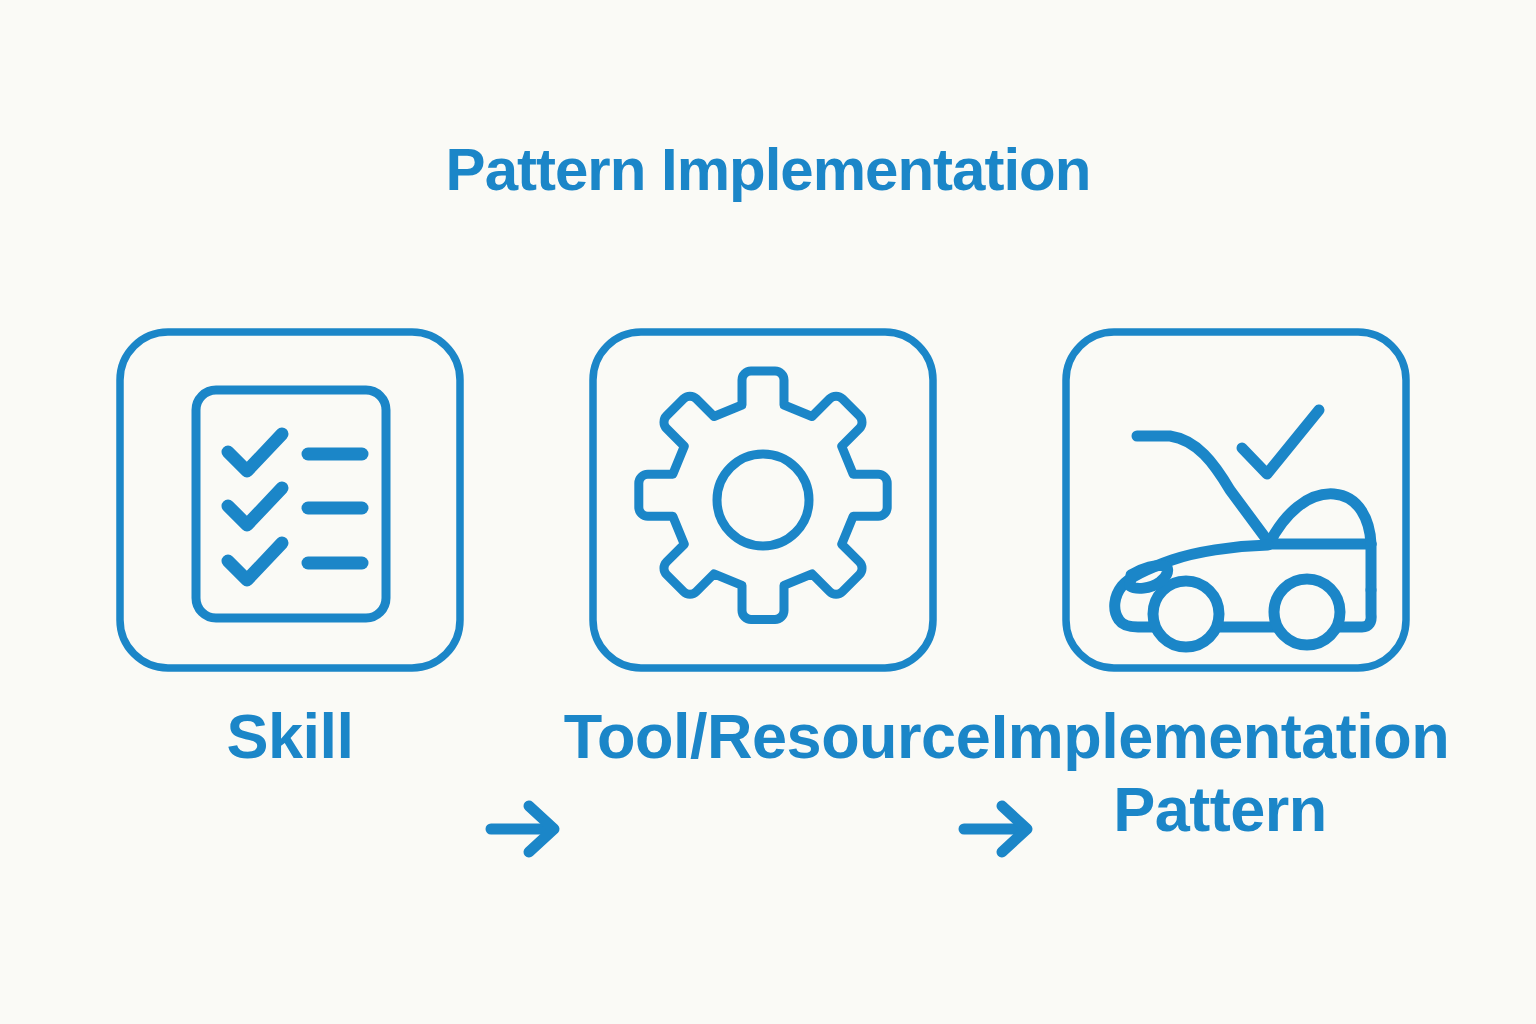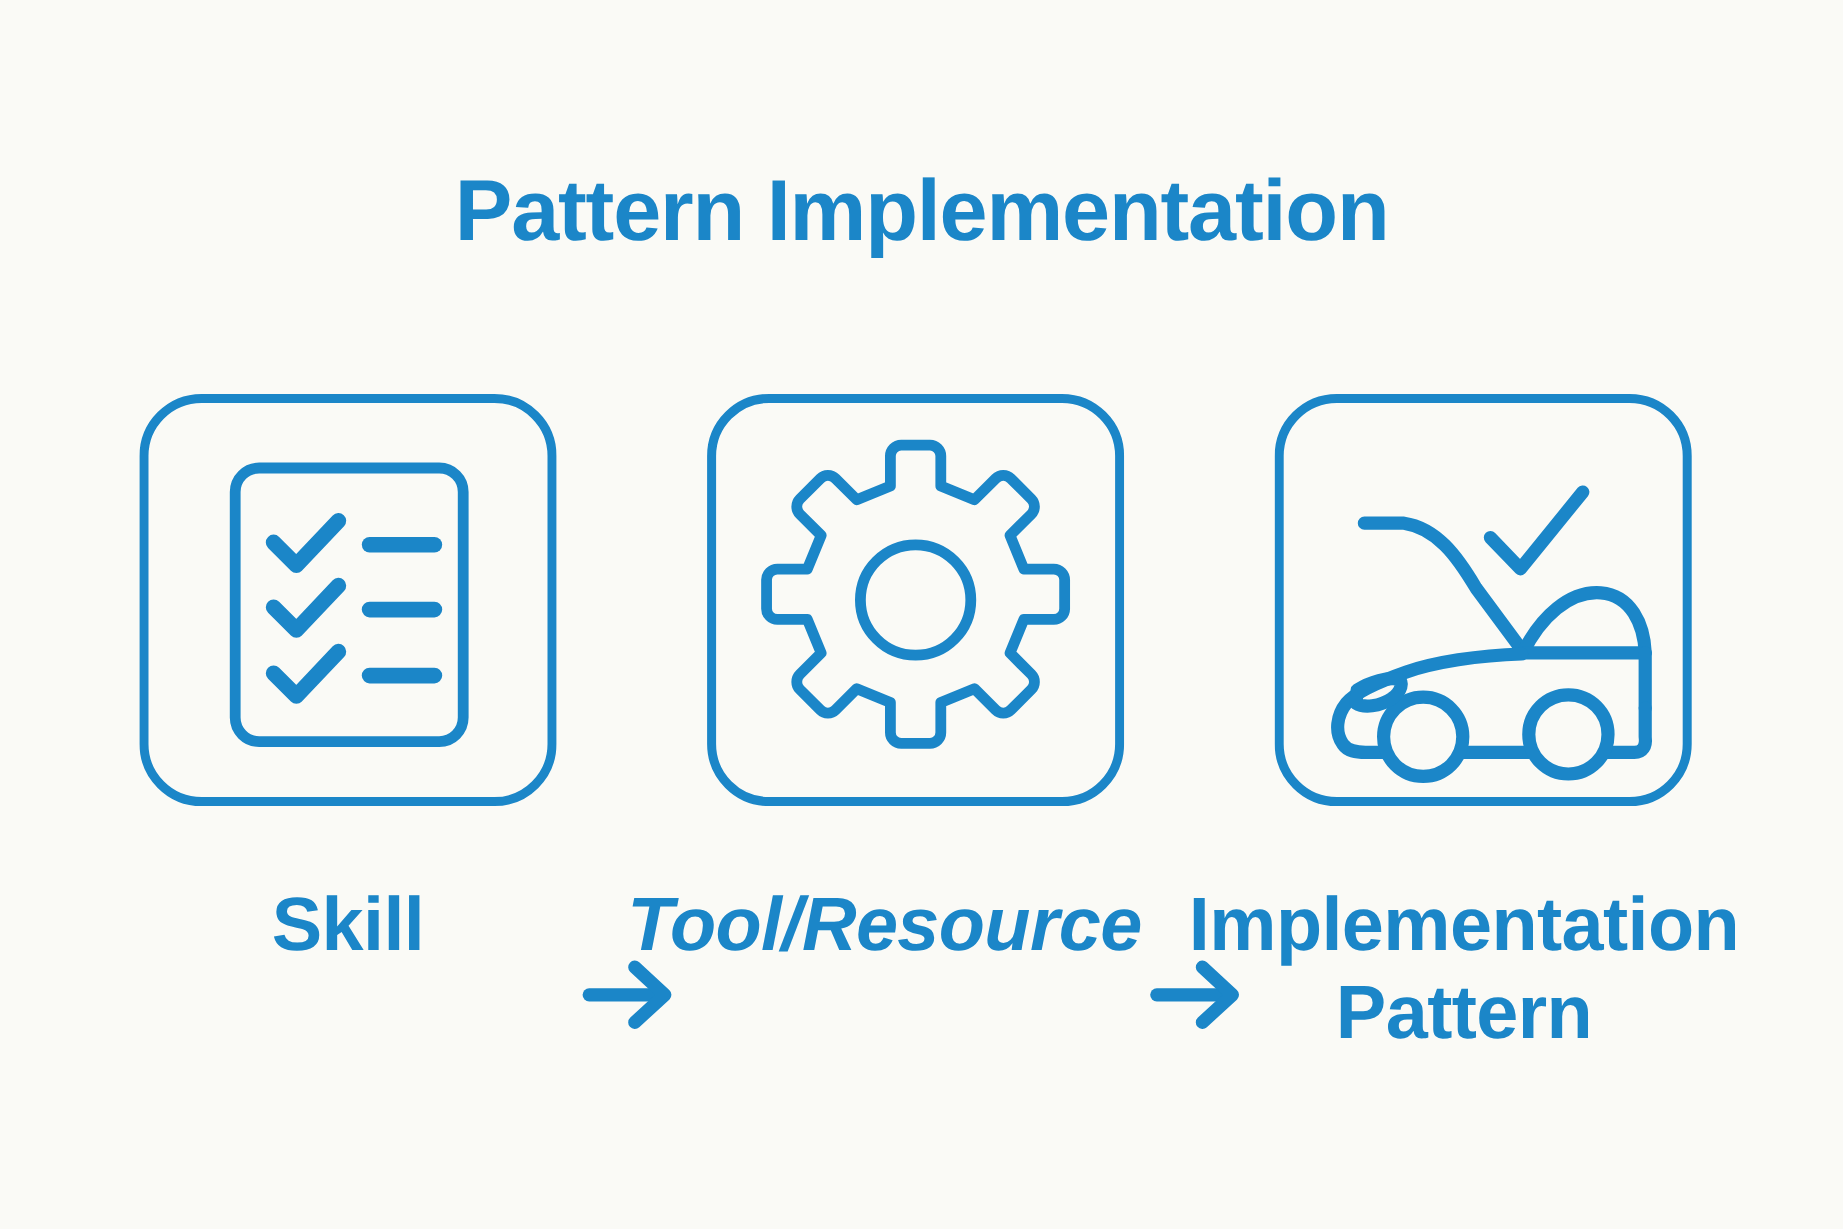--- a/index.html
+++ b/index.html
@@ -19,21 +19,21 @@
     height: 1024px;
     background: #fafaf6;
   }
   
   #page-title {
     position: absolute;
     left: 0;
     top: 140px;
     width: 1536px;
     text-align: center;
-    font-size: 72px;
+    font-size: 60px;
     font-weight: bold;
     letter-spacing: -1px;
     color: #1b86c8;
     line-height: 1.0;
     white-space: nowrap;
   }
   
   #flow {
     position: absolute;
     left: 0;
@@ -81,24 +81,23 @@
   .caption {
     position: absolute;
     top: 0;
     width: 460px;
     text-align: center;
     font-size: 63px;
     font-weight: bold;
     line-height: 73px;
     color: #1b86c8;
     letter-spacing: -0.5px;
-    margin-top: 35px;
   }
   .caption-1 { left: 60px; }
-  .caption-2 { left: 507px; font-style: italic; }
+  .caption-2 { left: 547px; }
   .caption-3 { left: 990px; }
   .caption .line { display: block; white-space: nowrap; }
 </style>
 </head>
 <body>
 
 <div id="stage">
 
   <div id="page-title">Pattern Implementation</div>
 

